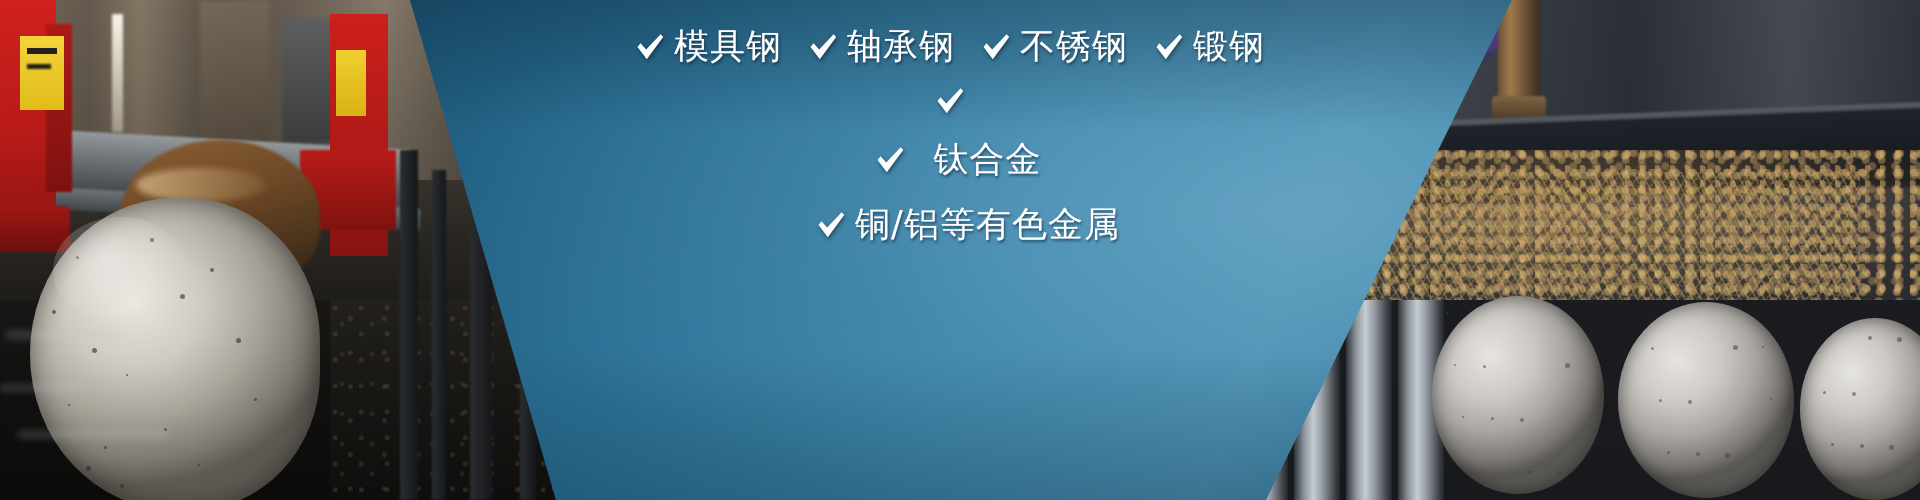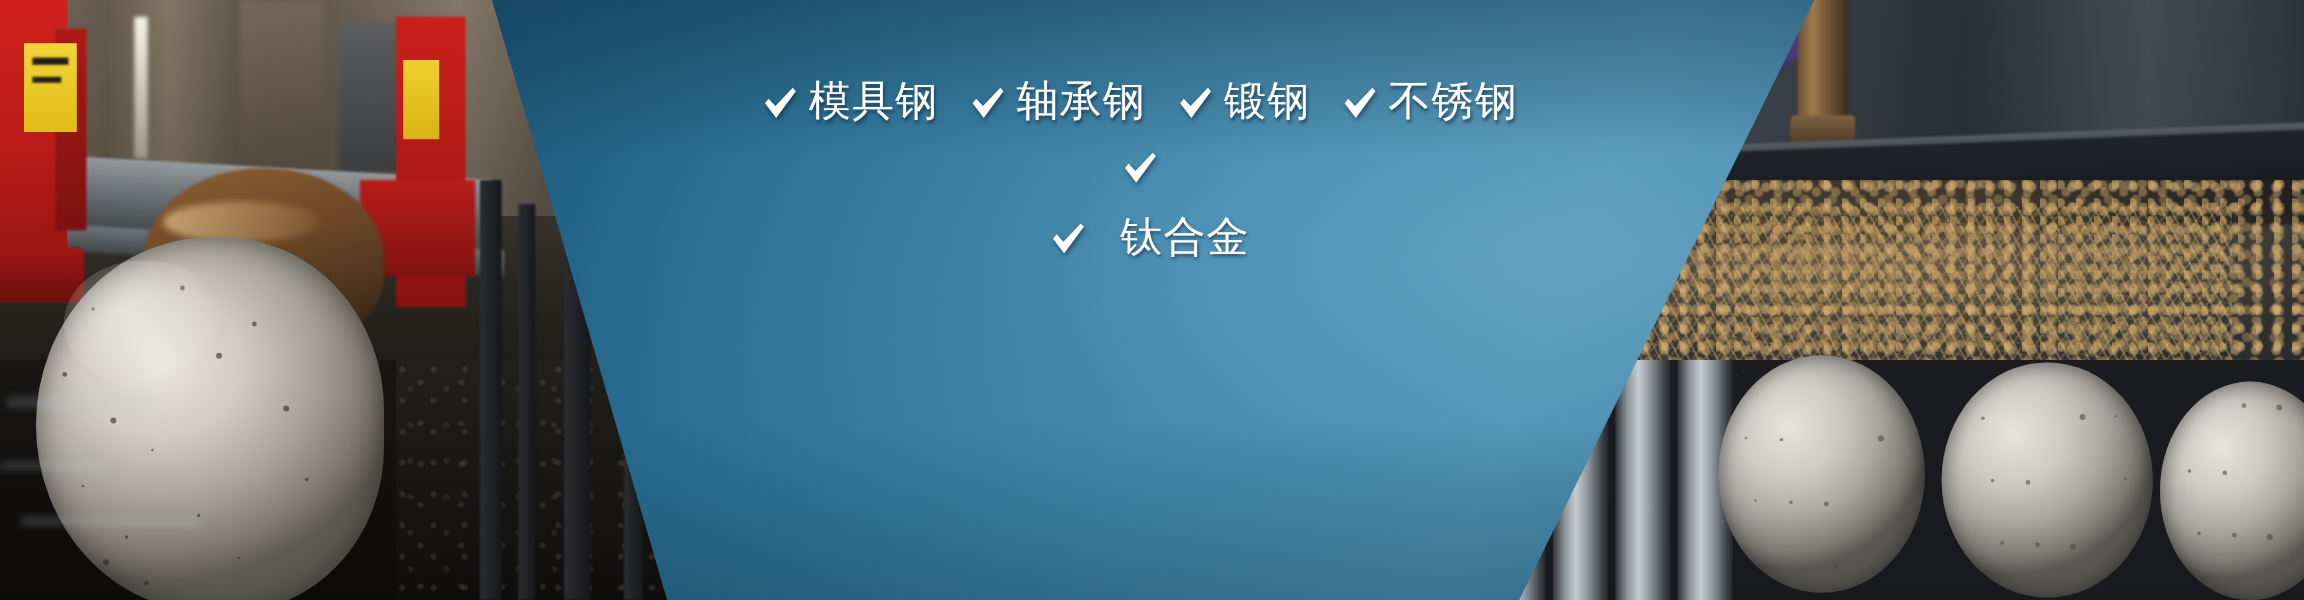--- a/index.html
+++ b/index.html
@@ -295,21 +295,21 @@
       linear-gradient(180deg, rgba(8,34,52,.34) 0%, rgba(8,34,52,0) 26%),
       linear-gradient(0deg, rgba(10,40,60,.30) 0%, rgba(10,40,60,0) 30%),
       linear-gradient(90deg, rgba(6,30,48,.42) 0%, rgba(6,30,48,0) 22%);
   }
 
   
   #content{
     position:absolute; inset:0;
     display:flex; flex-direction:column;
     align-items:center; justify-content:flex-start;
-    padding-top:68px;
+    padding-top:29px;
   }
   .row{
     display:flex; align-items:center; justify-content:center;
     white-space:nowrap;
   }
   .row + .row{ margin-top:22px; }
   .item{
     display:inline-flex; align-items:center;
     margin:0 13px;
   }
@@ -465,30 +465,30 @@
             </svg>
         </span>
         <span class="label">轴承钢</span>
       </div>
       <div class="item">
         <span class="check">
           <svg viewBox="0 0 30 30" aria-hidden="true">
               <path d="M2.5 15.0 L5.5 11.2 L11.2 17.4 L25.6 2.2 L28.2 5.0 L11.8 27.3 Z" fill="#ffffff"></path>
             </svg>
         </span>
+        <span class="label">不锈钢</span>
+      </div>
+      <div class="item">
+        <span class="check">
+          <svg viewBox="0 0 30 30" aria-hidden="true">
+              <path d="M2.5 15.0 L5.5 11.2 L11.2 17.4 L25.6 2.2 L28.2 5.0 L11.8 27.3 Z" fill="#ffffff"></path>
+            </svg>
+        </span>
         <span class="label">锻钢</span>
       </div>
-      <div class="item">
-        <span class="check">
-          <svg viewBox="0 0 30 30" aria-hidden="true">
-              <path d="M2.5 15.0 L5.5 11.2 L11.2 17.4 L25.6 2.2 L28.2 5.0 L11.8 27.3 Z" fill="#ffffff"></path>
-            </svg>
-        </span>
-        <span class="label">不锈钢</span>
-      </div>
     </div>
 
     <div class="row row-2" id="row-2">
       <div class="item">
         <span class="check">
           <svg viewBox="0 0 30 30" aria-hidden="true">
               <path d="M2.5 15.0 L5.5 11.2 L11.2 17.4 L25.6 2.2 L28.2 5.0 L11.8 27.3 Z" fill="#ffffff"></path>
             </svg>
         </span>
       </div>
@@ -498,15 +498,25 @@
       <div class="item">
         <span class="check">
           <svg viewBox="0 0 30 30" aria-hidden="true">
               <path d="M2.5 15.0 L5.5 11.2 L11.2 17.4 L25.6 2.2 L28.2 5.0 L11.8 27.3 Z" fill="#ffffff"></path>
             </svg>
         </span>
         <span class="label">钛合金</span>
       </div>
     </div>
 
+    <div class="row row-4" id="row-4">
+      <div class="item">
+        <span class="check">
+          <svg viewBox="0 0 30 30" aria-hidden="true">
+              <path d="M2.5 15.0 L5.5 11.2 L11.2 17.4 L25.6 2.2 L28.2 5.0 L11.8 27.3 Z" fill="#ffffff"></path>
+            </svg>
+        </span>
+        <span class="label">铜/铝等有色金属</span>
+      </div>
+    </div>
 
   </div>
 </div>
 
 </body></html>

